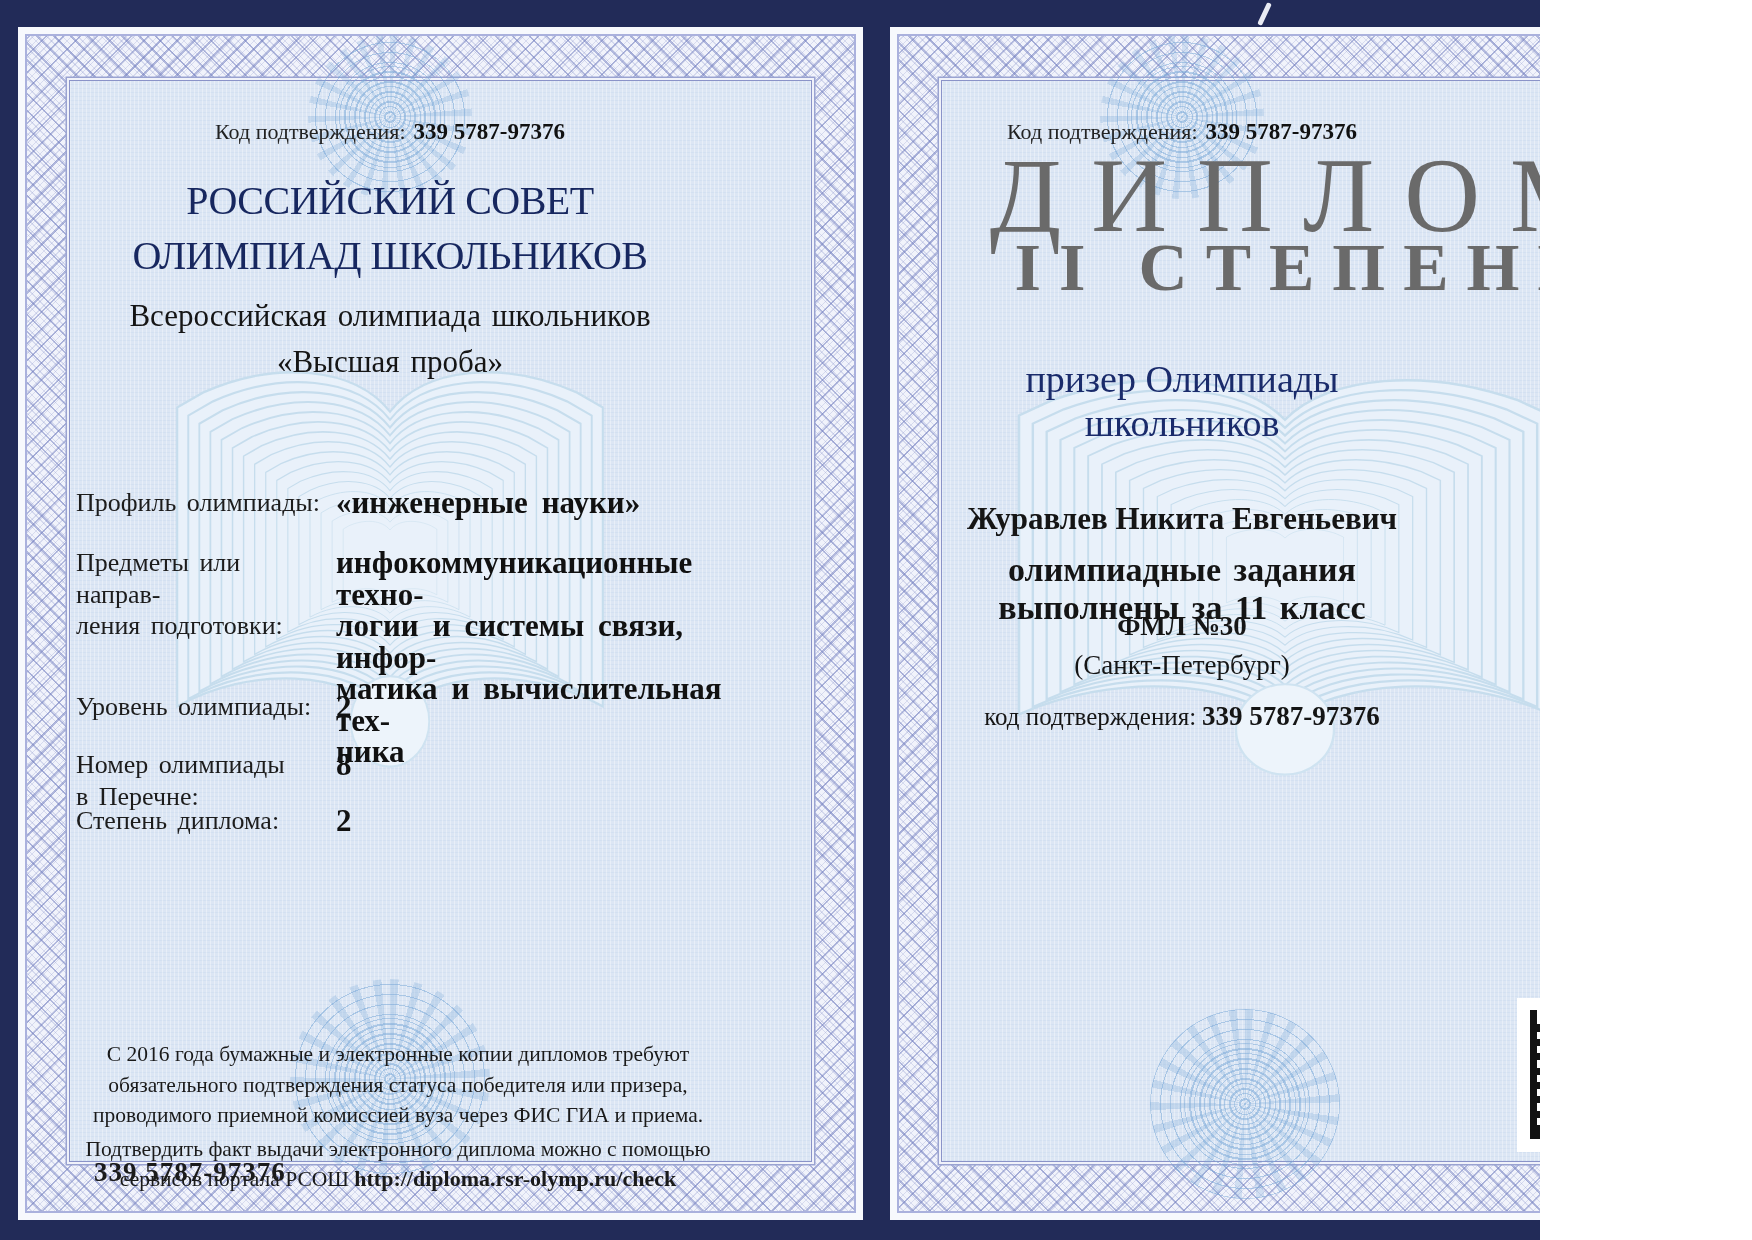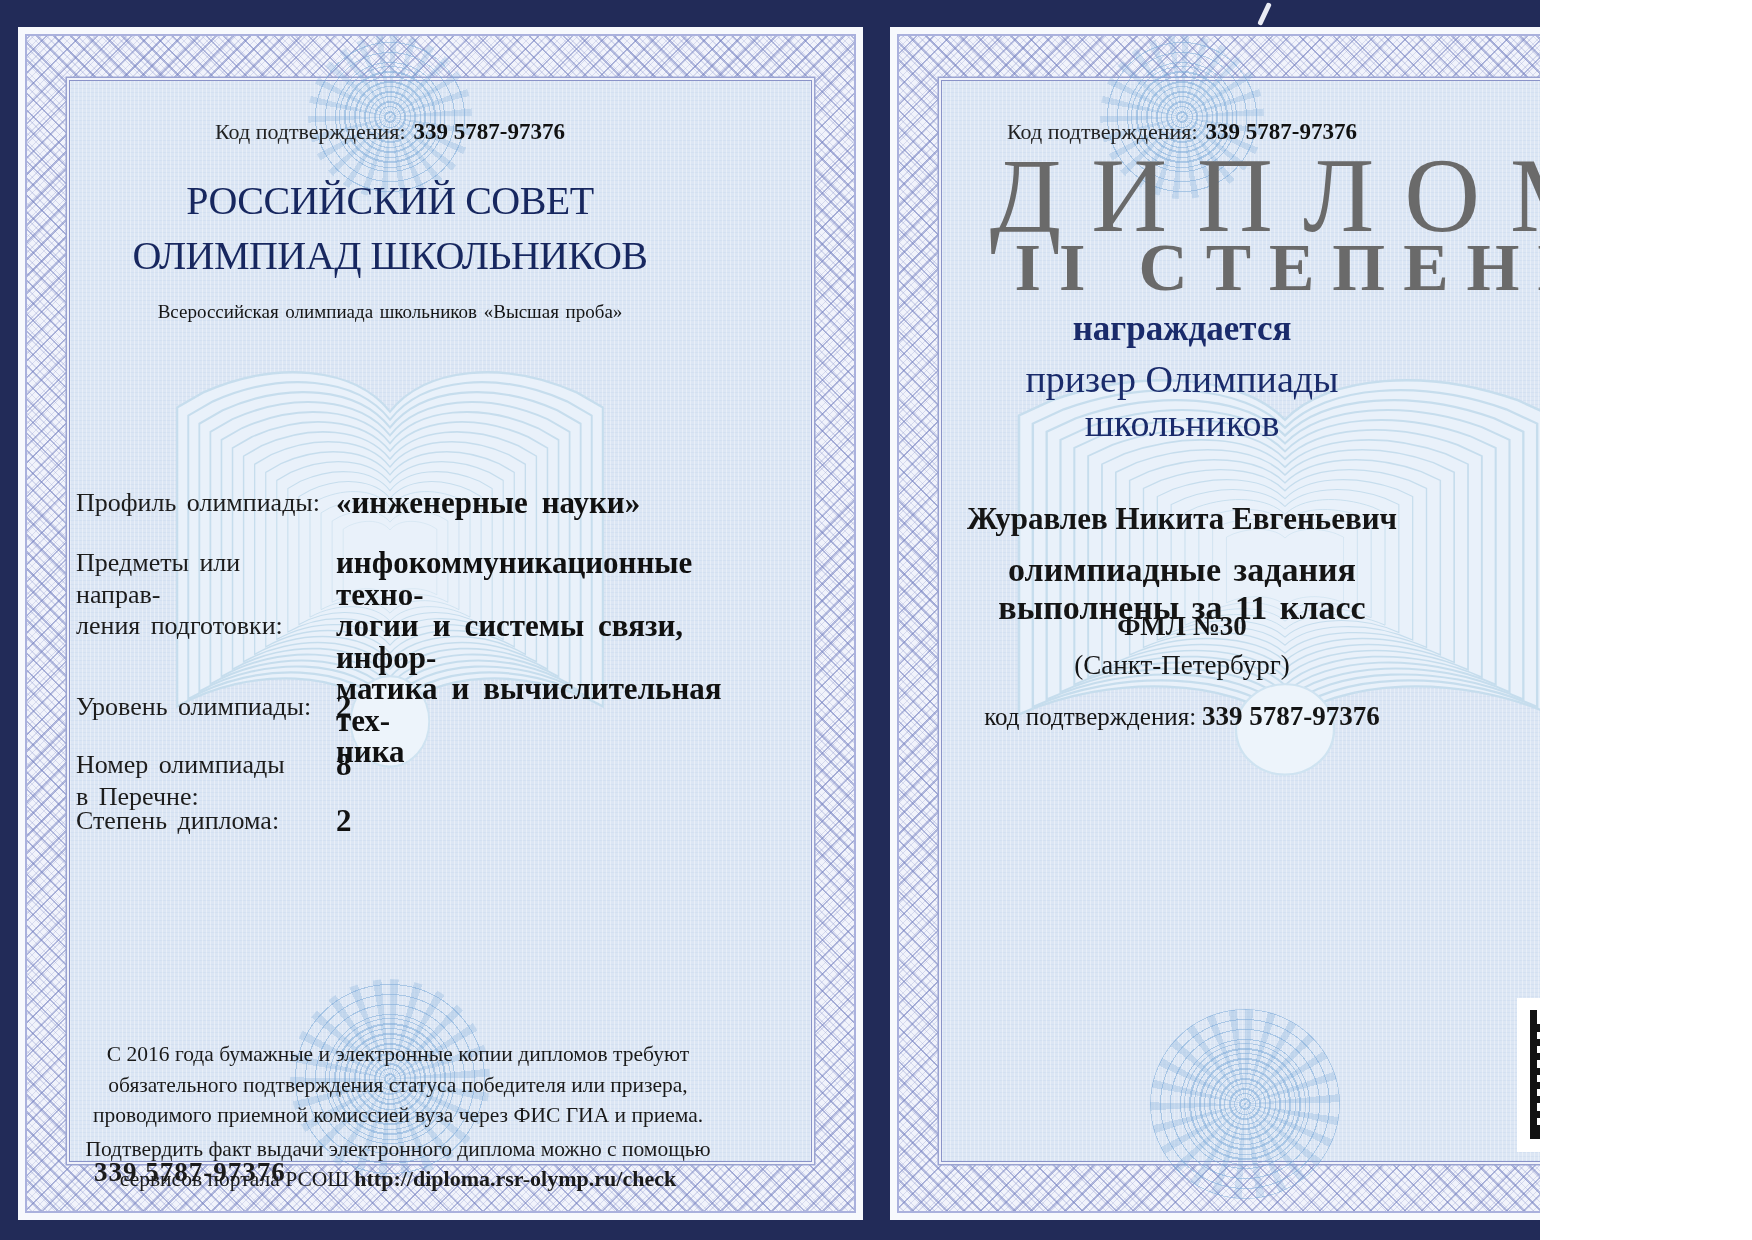--- a/index.html
+++ b/index.html
@@ -30,21 +30,21 @@
       repeating-conic-gradient(rgba(124,170,216,.28) 0 5deg, rgba(255,255,255,0) 5deg 14deg);}
   .rosette::after{content:"";position:absolute;inset:18%;border-radius:50%;
       background:repeating-radial-gradient(circle, rgba(124,170,216,.5) 0 1px, transparent 1px 5px);}
   svg.book{position:absolute;z-index:0;pointer-events:none;}
   g.nest use{fill:none;stroke:#c6dded;stroke-width:2.2;}
   g.nest use.bookfill{fill:#e9f1fa;}
   .tb{position:absolute;z-index:2;width:100%;text-align:center;}
   .codeline{font-size:22px;color:#222;}
   .codeline b{font-size:23px;margin-left:8px;color:#111;}
   .orgtitle{font-size:40px;line-height:55px;font-weight:normal;color:#17275f;letter-spacing:-0.5px;}
-  .olyname{font-size:19px;line-height:38px;word-spacing:.1em;}
+  .olyname{font-size:31px;line-height:46px;word-spacing:.1em;}
   .frow{position:absolute;z-index:2;left:6px;width:630px;}
   .flabel{position:absolute;left:0;top:0;width:258px;font-size:26px;line-height:31.5px;
           white-space:pre-line;word-spacing:.15em;color:#1c1c1c;}
   .fvalue{position:absolute;left:260px;top:0;width:408px;font-size:31px;line-height:31.5px;
           font-weight:bold;white-space:pre-line;word-spacing:.2em;color:#111;}
   .decree{position:absolute;z-index:2;left:8px;width:640px;font-style:italic;font-size:24px;
           line-height:33px;white-space:pre-line;word-spacing:.22em;color:#1a1a1a;}
   .footnote{position:absolute;z-index:2;left:-12px;width:680px;text-align:center;
             font-size:21.5px;line-height:30.5px;color:#1a1a1a;}
   .footnote p{margin:0 0 3px 0;}
@@ -179,21 +179,20 @@
       </svg>
 
       <div class="tb dipword" style="top:62px;">ДИПЛОМ</div>
       <div class="tb degword" style="top:152px;">II СТЕПЕНИ</div>
 
       <div class="textcol rp">
         <div class="rosette" style="left:158px;top:-46px;width:164px;height:164px;"></div>
         <div class="tb codeline" style="top:38px;">
           <span>Код подтверждения:</span><b>339 5787-97376</b>
         </div>
-        <div class="tb awarded" style="top:228px;">награждается</div>
         <div class="tb status" style="top:276px;">призер Олимпиады школьников</div>
         <div class="tb rname" style="top:420px;">Журавлев Никита Евгеньевич</div>
         <div class="tb grade" style="top:470px;">олимпиадные задания выполнены за 11 класс</div>
         <div class="tb school" style="top:530px;">ФМЛ №30</div>
         <div class="tb city" style="top:566px;">(Санкт-Петербург)</div>
         <div class="tb confirm" style="top:620px;">
           <span>код подтверждения:</span><b>339 5787-97376</b>
         </div>
         <div class="rosette" style="left:208px;top:928px;width:190px;height:190px;"></div>
       </div>

